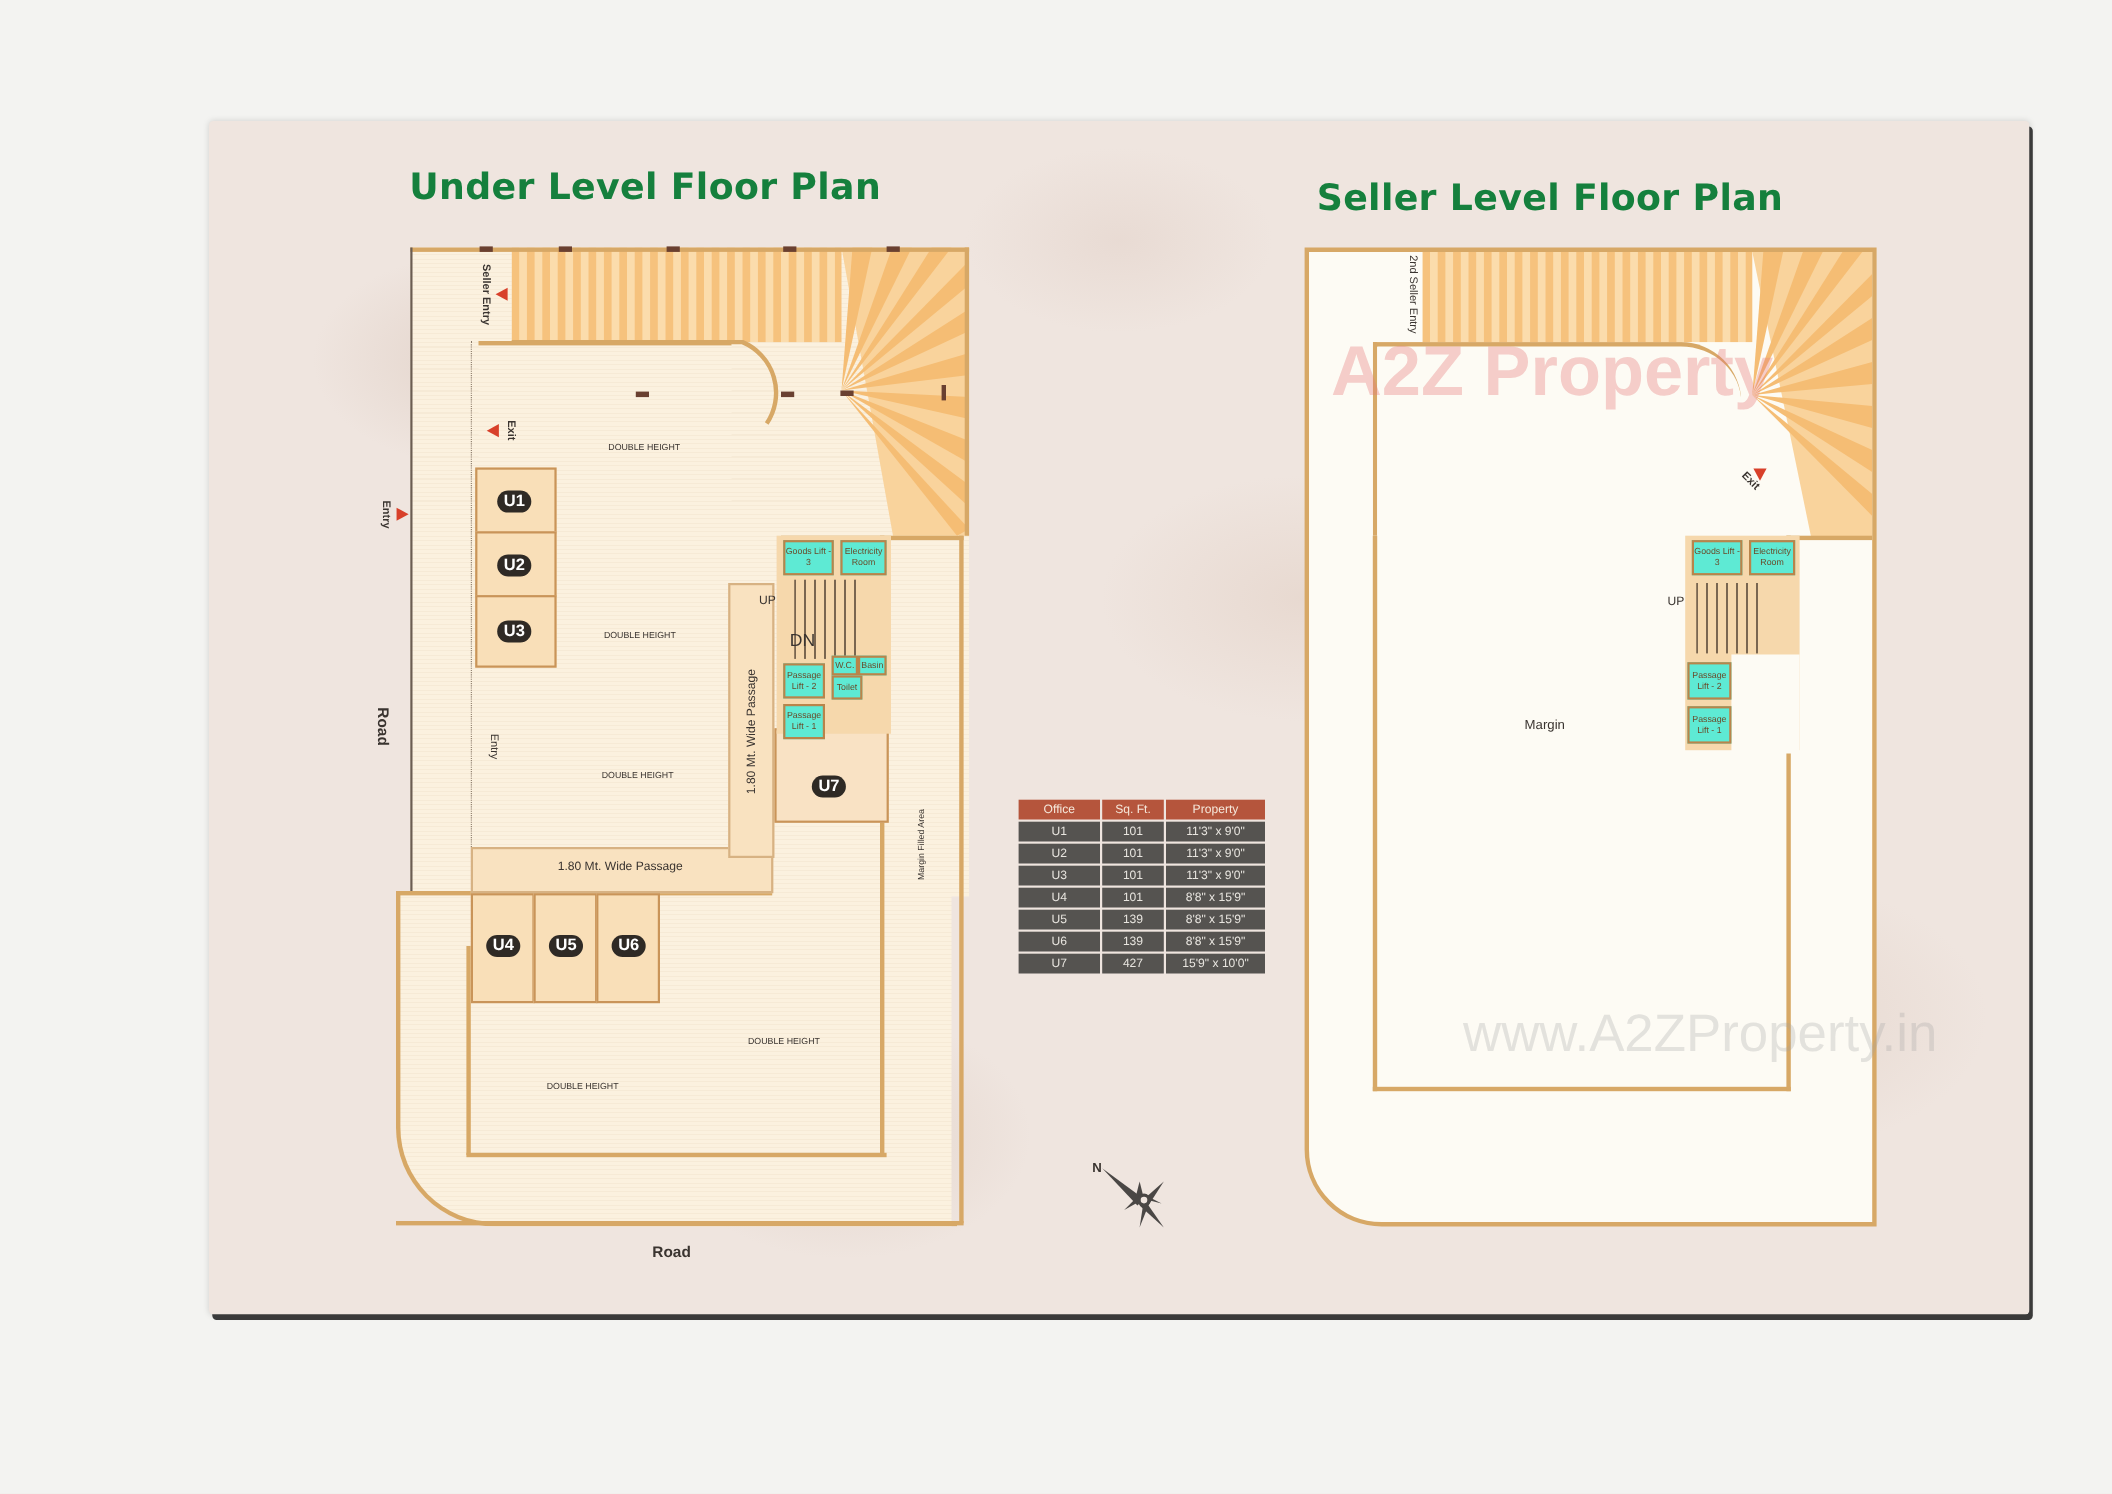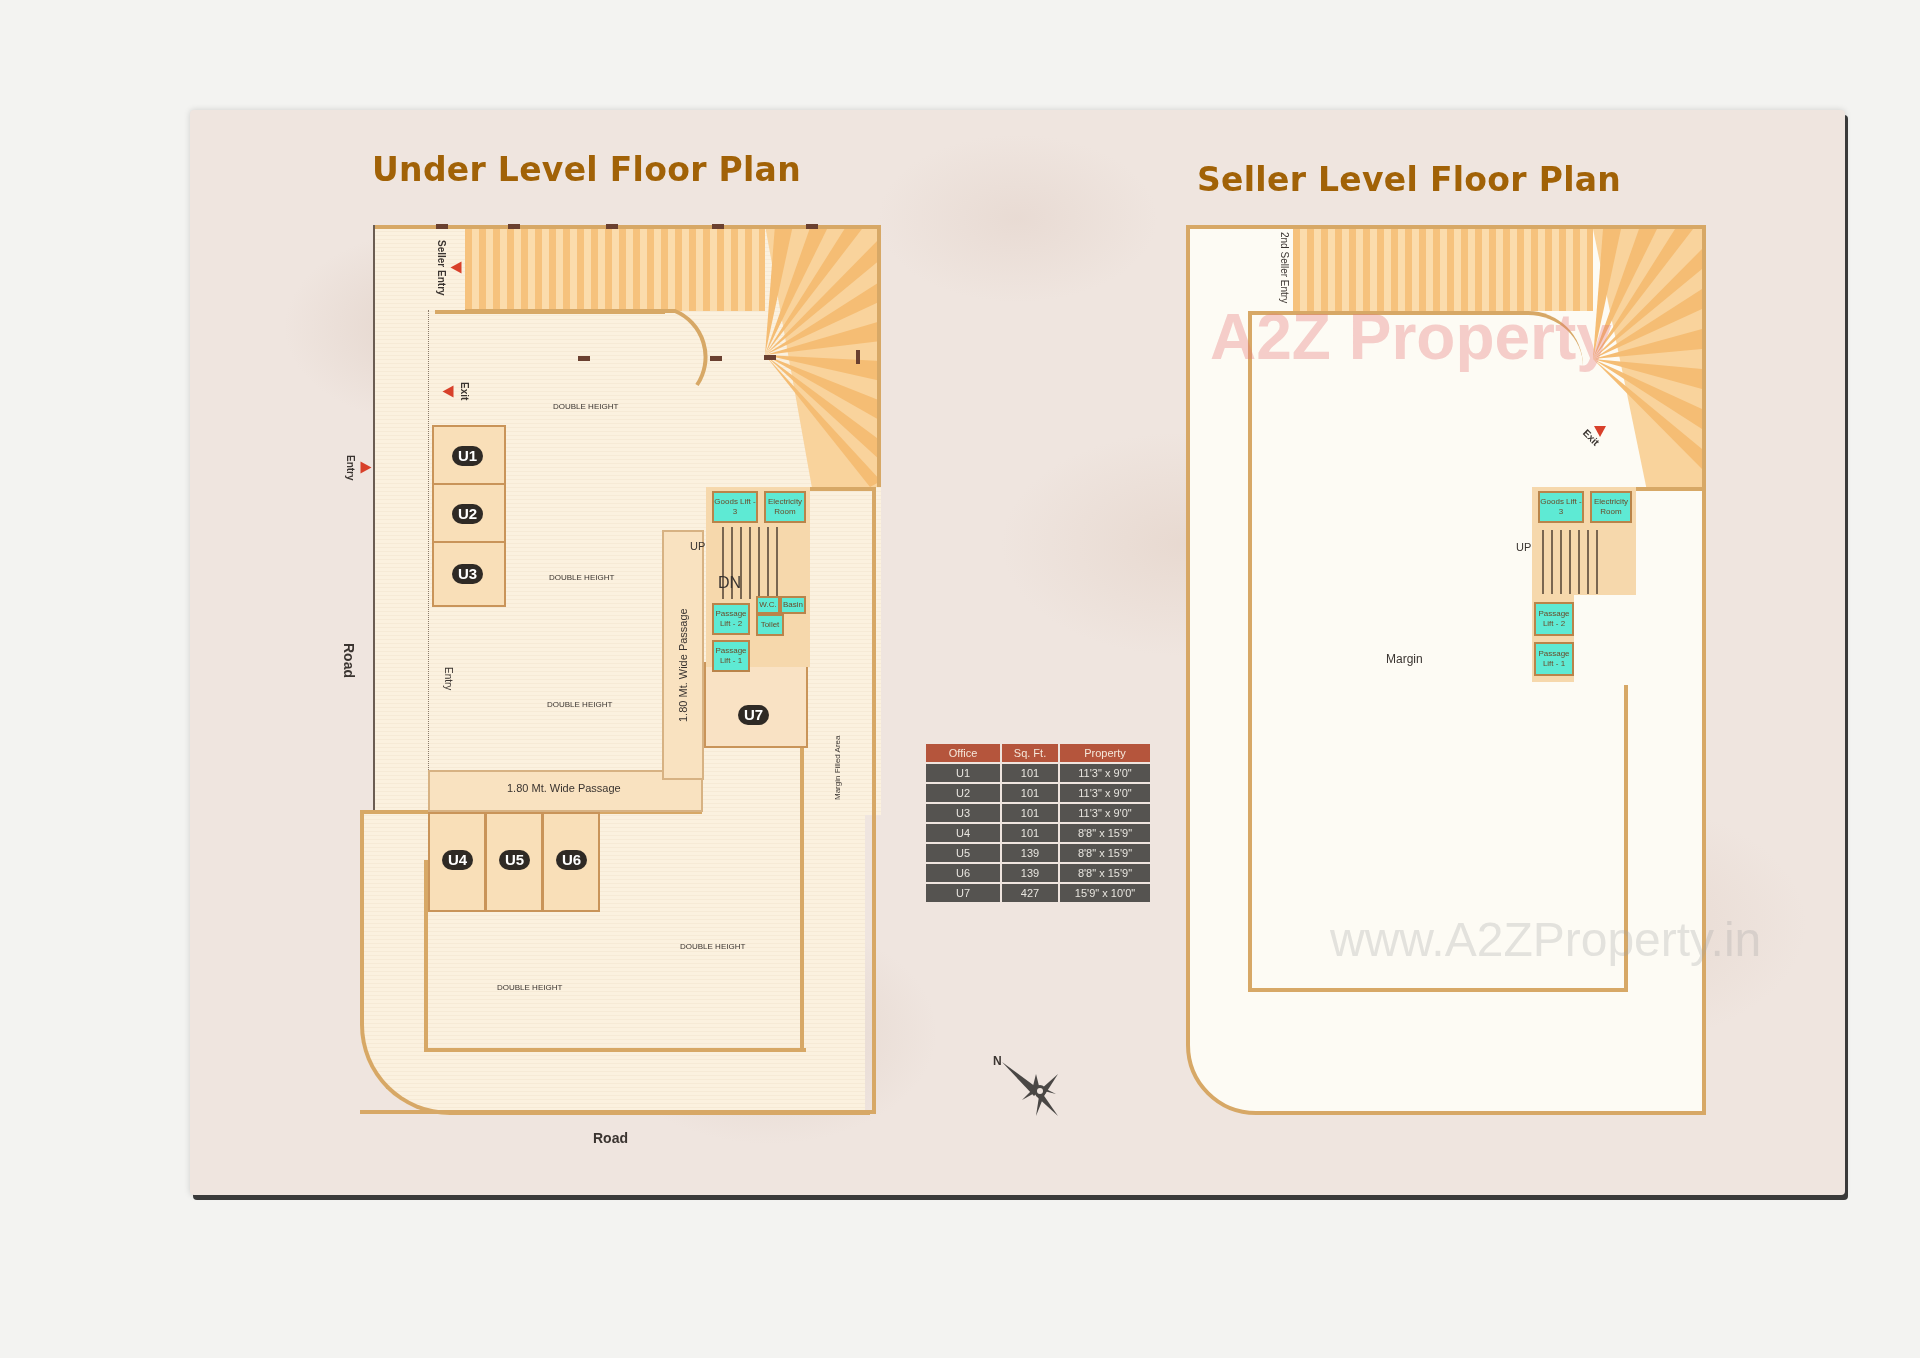--- a/index.html
+++ b/index.html
@@ -7,33 +7,33 @@
   .abs{position:absolute;}
   .sheet{position:absolute;left:190px;top:110px;width:1655px;height:1085px;
     background:
       radial-gradient(ellipse 220px 140px at 15% 20%, rgba(205,180,165,.35), transparent 70%),
       radial-gradient(ellipse 260px 160px at 60% 40%, rgba(215,190,175,.30), transparent 70%),
       radial-gradient(ellipse 300px 180px at 85% 75%, rgba(210,185,170,.30), transparent 70%),
       radial-gradient(ellipse 240px 160px at 35% 85%, rgba(200,175,160,.30), transparent 70%),
       radial-gradient(ellipse 200px 120px at 50% 10%, rgba(220,200,190,.35), transparent 70%),
       #efe5df;
     border-radius:4px;box-shadow:3px 5px 0 #3a3a3a, 0 0 6px rgba(0,0,0,.15);}
-  .title{position:absolute;font-family:"DejaVu Sans",sans-serif;font-size:33px;font-weight:bold;color:#a16207;letter-spacing:.3px;}
+  .title{position:absolute;font-family:"DejaVu Sans",sans-serif;font-size:33px;font-weight:bold;color:#15803d;letter-spacing:.3px;}
   .floor{position:absolute;background:repeating-linear-gradient(0deg,#fbf1df 0 3px,#f6ead6 3px 4px);}
   .line{position:absolute;background:#d7a866;}
   .wall{position:absolute;background:#6a4030;}
   .room{position:absolute;background:#f9dfb8;border:2px solid #c99459;box-sizing:border-box;}
   .sroom{position:absolute;background:#5eead4;border:2px solid #b9844a;box-sizing:border-box;display:flex;align-items:center;justify-content:center;text-align:center;font-size:8px;line-height:10px;color:#6a4b2a;}
   .badge{position:absolute;background:#2f2a25;color:#fff;font-weight:bold;font-size:15px;border-radius:12px;padding:1px 6px;line-height:18px;}
   .lbl{position:absolute;font-size:9px;color:#3a3430;white-space:nowrap;}
   .vlbl{position:absolute;font-size:10px;color:#3a3430;white-space:nowrap;transform:rotate(90deg);transform-origin:left top;}
   .vlbl-ccw{position:absolute;font-size:10px;color:#3a3430;white-space:nowrap;transform:rotate(-90deg);transform-origin:left top;}
   .arrow{position:absolute;width:0;height:0;border-left:6px solid transparent;border-right:6px solid transparent;border-bottom:11px solid #d8402a;}
   .stairs{position:absolute;background:repeating-linear-gradient(90deg,#7a6650 0 2px,transparent 2px 9px);}
-  table.area{position:absolute;left:924px;top:725px;border-collapse:separate;border-spacing:2px;font-size:11px;margin-top:17px;}
+  table.area{position:absolute;left:924px;top:725px;border-collapse:separate;border-spacing:2px;font-size:11px;}
   table.area th{background:#b5553c;color:#f5e7da;font-weight:normal;padding:3px 8px;}
   table.area td{background:#555350;color:#e8e5df;padding:3px 8px;text-align:center;}
   .wm{position:absolute;font-weight:bold;white-space:nowrap;}
 </style>
 </head>
 <body>
 
 <div class="sheet"></div>
 
 <div class="title" style="left:372px;top:150px;">Under Level Floor Plan</div>

